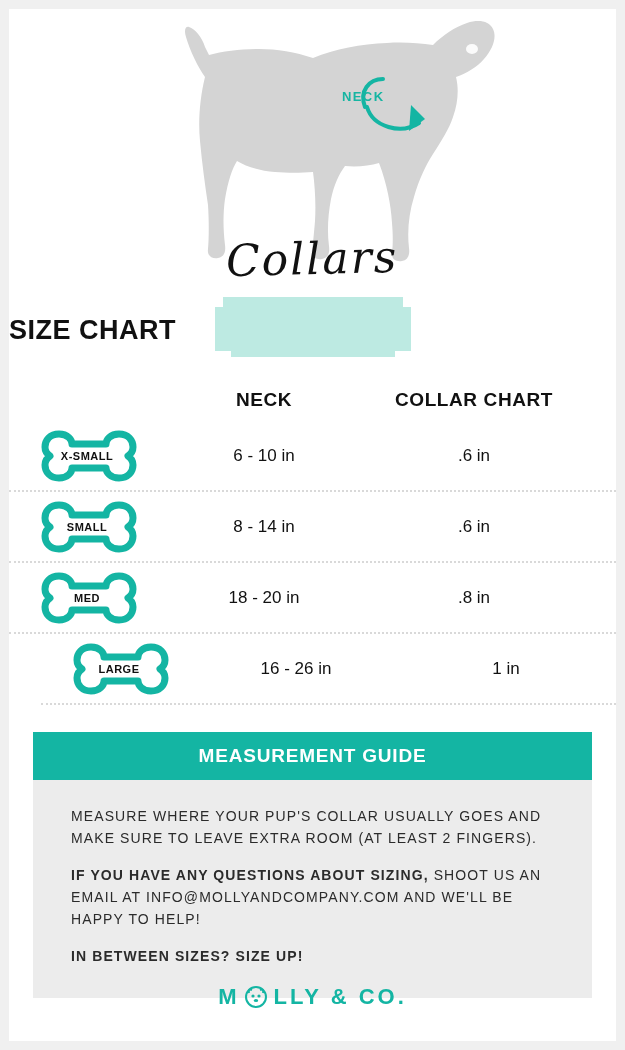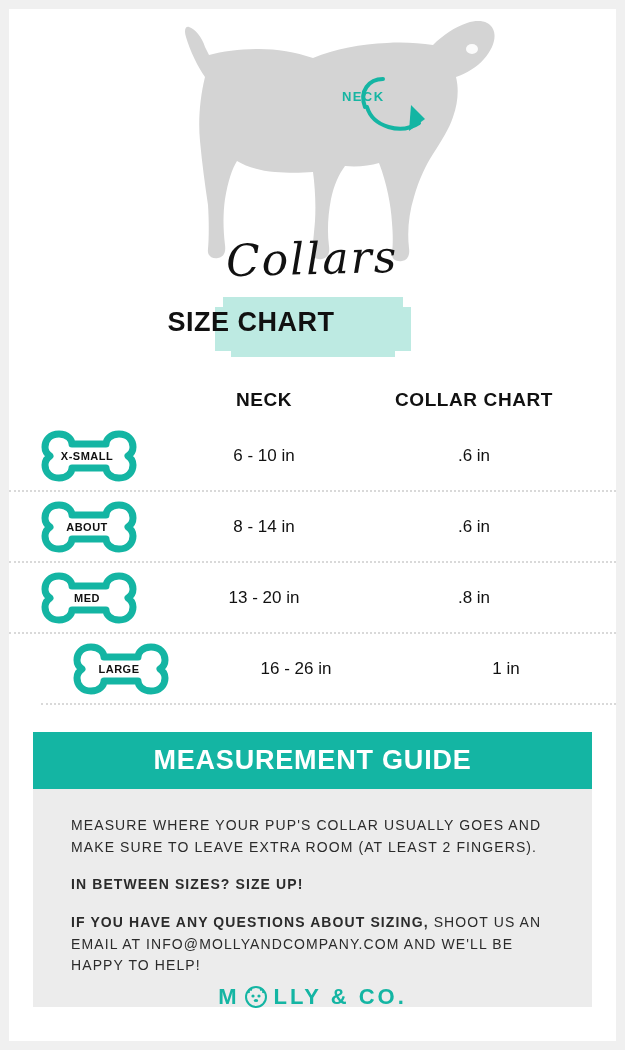--- a/index.html
+++ b/index.html
@@ -74,23 +74,23 @@
     background: #bdeae2;
   }
   .size-chart-band.b3 {
     width: 164px;
     height: 10px;
     top: 110px;
     background: #bdeae2;
   }
   .size-chart-text {
     position: absolute;
-    left: 0; top: 70px;
+    left: 0; top: 78px;
     width: 484px;
-    text-align: center;
+    text-align: left;
     font-size: 27px;
     font-weight: 700;
     letter-spacing: 0.5px;
     color: #111111;
   }
 
   
   .table-section {
     position: absolute;
     left: 0;
@@ -153,21 +153,21 @@
   .guide {
     position: absolute;
     left: 24px;
     top: 723px;
     width: 559px;
   }
   .guide-header {
     background: #14b5a3;
     color: #ffffff;
     text-align: center;
-    font-size: 27px;
+    font-size: 19px;
     font-weight: 700;
     letter-spacing: 0.8px;
     padding: 13px 0 13px;
   }
   .guide-body {
     background: #ececec;
     padding: 26px 38px 30px;
   }
   .guide-p {
     font-size: 14px;
@@ -282,37 +282,37 @@
           <div class="col-neck cell">6 - 10 in</div>
           <div class="col-width cell">.6 in</div>
         </div>
 
         <div class="row">
           <div class="bone-cell">
             <div class="bone">
               <svg width="96" height="56" viewBox="0 0 96 56">
                 <path d="M18,6 C27,6 31,12 31,16 L65,16 C65,12 69,6 78,6 C87,6 92,12 92,19 C92,23 90,26 87,28 C90,30 92,33 92,37 C92,44 87,50 78,50 C69,50 65,44 65,40 L31,40 C31,44 27,50 18,50 C9,50 4,44 4,37 C4,33 6,30 9,28 C6,26 4,23 4,19 C4,12 9,6 18,6 Z" fill="none" stroke="#14b5a3" stroke-width="7" stroke-linejoin="round"></path>
               </svg>
-              <div class="bone-label">ABOUT</div>
+              <div class="bone-label">SMALL</div>
             </div>
           </div>
           <div class="col-neck cell">8 - 14 in</div>
           <div class="col-width cell">.6 in</div>
         </div>
 
         <div class="row">
           <div class="bone-cell">
             <div class="bone">
               <svg width="96" height="56" viewBox="0 0 96 56">
                 <path d="M18,6 C27,6 31,12 31,16 L65,16 C65,12 69,6 78,6 C87,6 92,12 92,19 C92,23 90,26 87,28 C90,30 92,33 92,37 C92,44 87,50 78,50 C69,50 65,44 65,40 L31,40 C31,44 27,50 18,50 C9,50 4,44 4,37 C4,33 6,30 9,28 C6,26 4,23 4,19 C4,12 9,6 18,6 Z" fill="none" stroke="#14b5a3" stroke-width="7" stroke-linejoin="round"></path>
               </svg>
               <div class="bone-label">MED</div>
             </div>
           </div>
-          <div class="col-neck cell">13 - 20 in</div>
+          <div class="col-neck cell">18 - 20 in</div>
           <div class="col-width cell">.8 in</div>
         </div>
 
         <div class="row">
           <div class="bone-cell">
             <div class="bone">
               <svg width="96" height="56" viewBox="0 0 96 56">
                 <path d="M18,6 C27,6 31,12 31,16 L65,16 C65,12 69,6 78,6 C87,6 92,12 92,19 C92,23 90,26 87,28 C90,30 92,33 92,37 C92,44 87,50 78,50 C69,50 65,44 65,40 L31,40 C31,44 27,50 18,50 C9,50 4,44 4,37 C4,33 6,30 9,28 C6,26 4,23 4,19 C4,12 9,6 18,6 Z" fill="none" stroke="#14b5a3" stroke-width="7" stroke-linejoin="round"></path>
               </svg>
               <div class="bone-label">LARGE</div>
@@ -322,22 +322,22 @@
           <div class="col-width cell">1 in</div>
         </div>
 
       </div>
     </div>
 
     <div class="guide">
       <div class="guide-header">MEASUREMENT GUIDE</div>
       <div class="guide-body">
         <p class="guide-p">MEASURE WHERE YOUR PUP'S COLLAR USUALLY GOES AND MAKE SURE TO LEAVE EXTRA ROOM (AT LEAST 2 FINGERS).</p>
+        <p class="guide-p"><span class="b">IF  YOU HAVE ANY QUESTIONS ABOUT SIZING,</span><span> SHOOT US AN EMAIL AT INFO@MOLLYANDCOMPANY.COM AND WE'LL BE HAPPY TO HELP!</span></p>
         <p class="guide-p bold">IN BETWEEN SIZES? SIZE UP!</p>
-        <p class="guide-p"><span class="b">IF  YOU HAVE ANY QUESTIONS ABOUT SIZING,</span><span> SHOOT US AN EMAIL AT INFO@MOLLYANDCOMPANY.COM AND WE'LL BE HAPPY TO HELP!</span></p>
       </div>
     </div>
 
     <div class="footer">
       <div class="brand">
         <span>M</span>
         <span class="brand-mark">
           <svg width="22" height="22" viewBox="0 0 22 22">
             <circle cx="11" cy="11" r="10" fill="none" stroke="#14b5a3" stroke-width="2"></circle>
             <path d="M4,7 Q3,2 7,4" fill="none" stroke="#14b5a3" stroke-width="2"></path>

